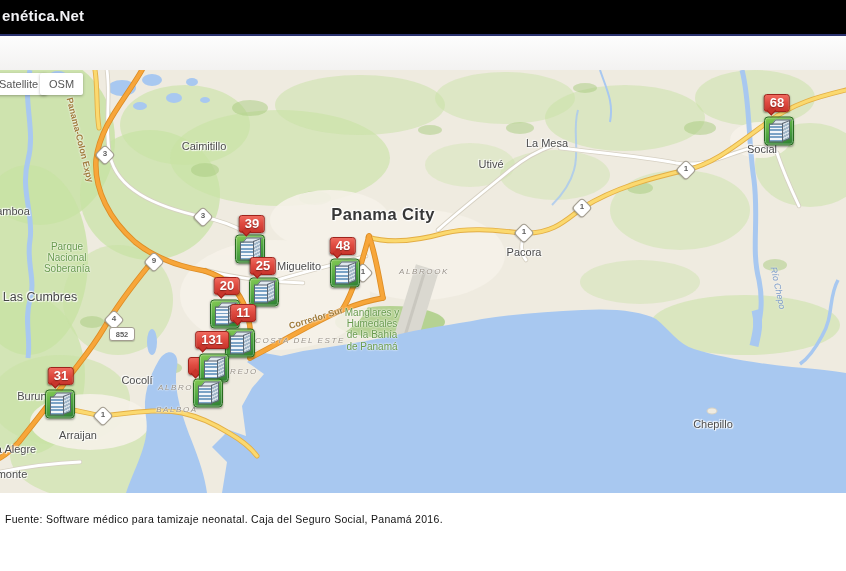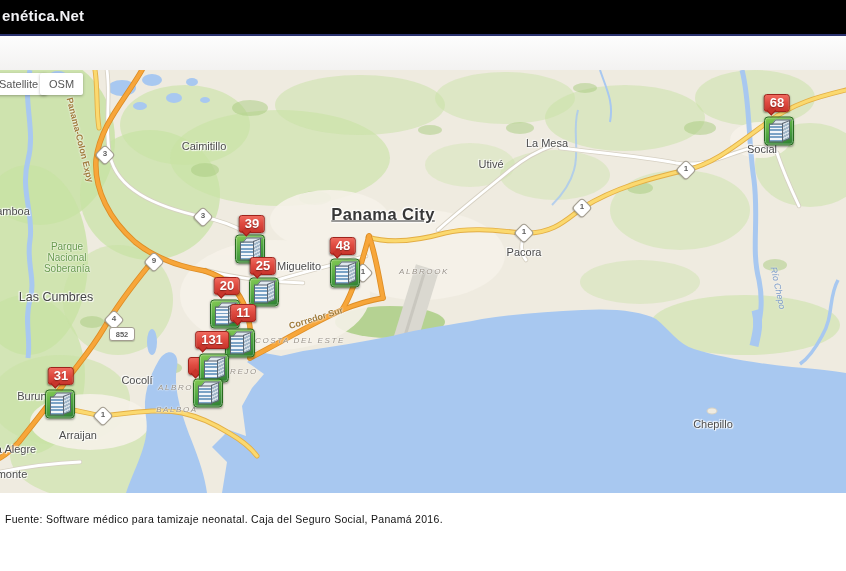--- a/index.html
+++ b/index.html
@@ -212,41 +212,42 @@
         <path d="M142,0 C125,30 100,55 96,90 C94,120 110,150 135,172 C156,189 181,197 205,201"></path>
         <path d="M150,194 C132,216 118,234 104,258 C90,282 76,296 61,318 C46,338 30,358 19,372 C11,381 5,385 0,388"></path>
         <path d="M205,201 C228,208 240,222 246,240 C252,258 252,272 250,288"></path>
         <path d="M250,288 C282,272 314,252 342,240 C357,234 371,230 383,228"></path>
         <path d="M383,228 C379,207 376,186 369,166"></path>
         <path d="M342,240 C352,225 360,200 369,166"></path>
       </g>
     </svg>
 
     <div id="overlays">
-        <div class="ovl city-major" style="left: 383px; top: 144px; transform: translate(-50%, -50%); text-decoration: underline;">Panama City</div>
+        <div class="ovl city-major" style="left: 383px; top: 144px; transform: translate(-50%, -50%);">Panama City</div>
         <div class="ovl town" style="left: 13px; top: 141px; transform: translate(-50%, -50%);">amboa</div>
         <div class="ovl town" style="left: 204px; top: 76px; transform: translate(-50%, -50%);">Caimitillo</div>
         <div class="ovl town" style="left: 547px; top: 73px; transform: translate(-50%, -50%);">La Mesa</div>
         <div class="ovl town" style="left: 491px; top: 94px; transform: translate(-50%, -50%);">Utivé</div>
         <div class="ovl town" style="left: 524px; top: 182px; transform: translate(-50%, -50%);">Pacora</div>
-        <div class="ovl town town-lg" style="left: 56px; top: 227px; transform: translate(-50%, -50%);">Las Cumbres</div>
+        <div class="ovl town town-lg" style="left: 40px; top: 227px; transform: translate(-50%, -50%);">Las Cumbres</div>
         <div class="ovl town" style="left: 137px; top: 310px; transform: translate(-50%, -50%);">Cocolí</div>
         <div class="ovl town" style="left: 38px; top: 326px; transform: translate(-50%, -50%);">Burunga</div>
         <div class="ovl town" style="left: 78px; top: 365px; transform: translate(-50%, -50%);">Arraijan</div>
         <div class="ovl town" style="left: 762px; top: 79px; transform: translate(-50%, -50%);">Social</div>
         <div class="ovl town" style="left: 713px; top: 354px; transform: translate(-50%, -50%);">Chepillo</div>
         <div class="ovl town" style="left: 16px; top: 379px; transform: translate(-50%, -50%);">a Alegre</div>
         <div class="ovl town" style="left: 12px; top: 404px; transform: translate(-50%, -50%);">monte</div>
         <div class="ovl town" style="left: 299px; top: 196px; transform: translate(-50%, -50%);">Miguelito</div>
         <div class="ovl area" style="left: 424px; top: 201px; transform: translate(-50%, -50%);">ALBROOK</div>
         <div class="ovl area" style="left: 300px; top: 270px; transform: translate(-50%, -50%);">COSTA DEL ESTE</div>
         <div class="ovl area" style="left: 183px; top: 317px; transform: translate(-50%, -50%);">ALBROOK</div>
         <div class="ovl area" style="left: 177px; top: 339px; transform: translate(-50%, -50%);">BALBOA</div>
         <div class="ovl area" style="left: 240px; top: 301px; transform: translate(-50%, -50%);">GREJO</div>
         <div class="ovl nature" style="left: 55px; top: 188px; transform: translate(-50%, -50%); margin-left: 12px;">Parque<br>Nacional<br>Soberanía</div>
+        <div class="ovl nature" style="left: 372px; top: 259px; transform: translate(-50%, -50%);">Manglares y<br>Humedales<br>de la Bahía<br>de Panamá</div>
         <div class="ovl roadname" style="left: 316px; top: 248px; transform: translate(-50%, -50%) rotate(-17deg);">Corredor Sur</div>
         <div class="ovl roadname" style="left: 80px; top: 70px; transform: translate(-50%, -50%) rotate(76deg);">Panama-Colon Expy</div>
         <div class="ovl river-name" style="left: 778px; top: 218px; transform: translate(-50%, -50%) rotate(78deg);">Río Chepo</div>
         <div class="ovl shield" style="left: 105px; top: 85px; transform: translate(-50%, -50%) rotate(45deg);">
           <span style="transform: rotate(-45deg);">3</span>
         </div>
         <div class="ovl shield" style="left: 203px; top: 147px; transform: translate(-50%, -50%) rotate(45deg);">
           <span style="transform: rotate(-45deg);">3</span>
         </div>
         <div class="ovl shield" style="left: 154px; top: 192px; transform: translate(-50%, -50%) rotate(45deg);">

